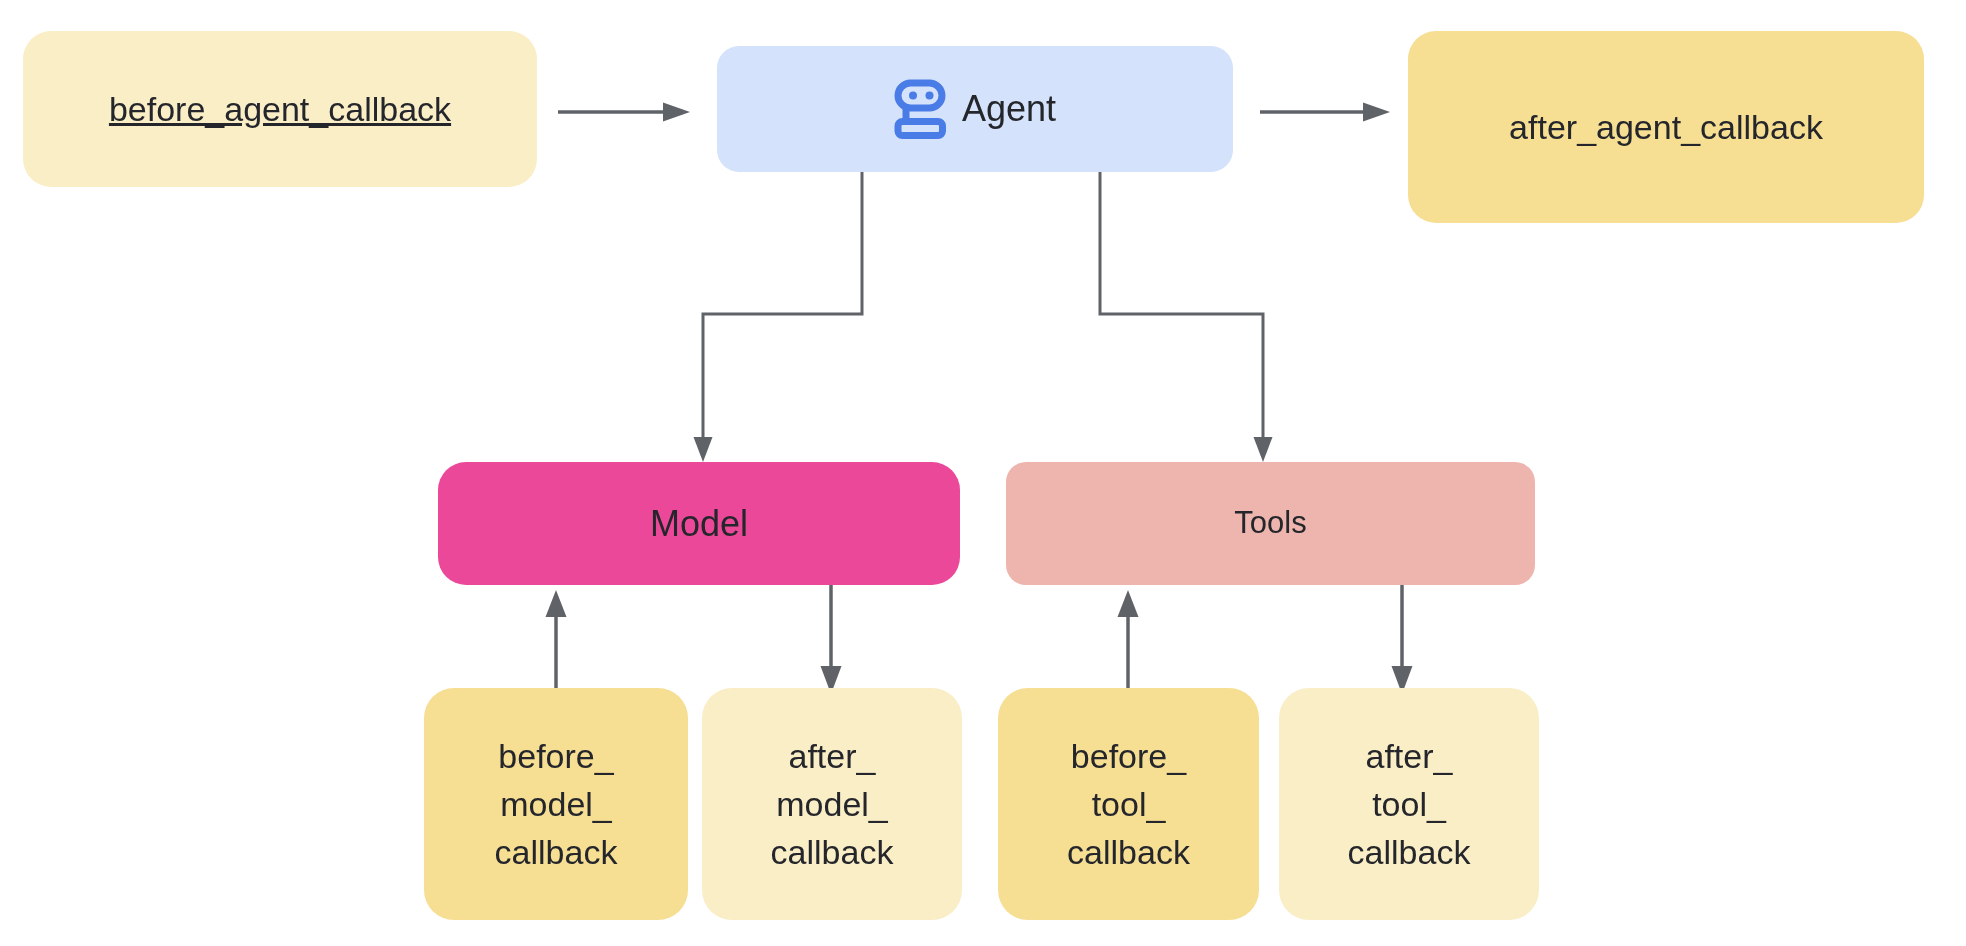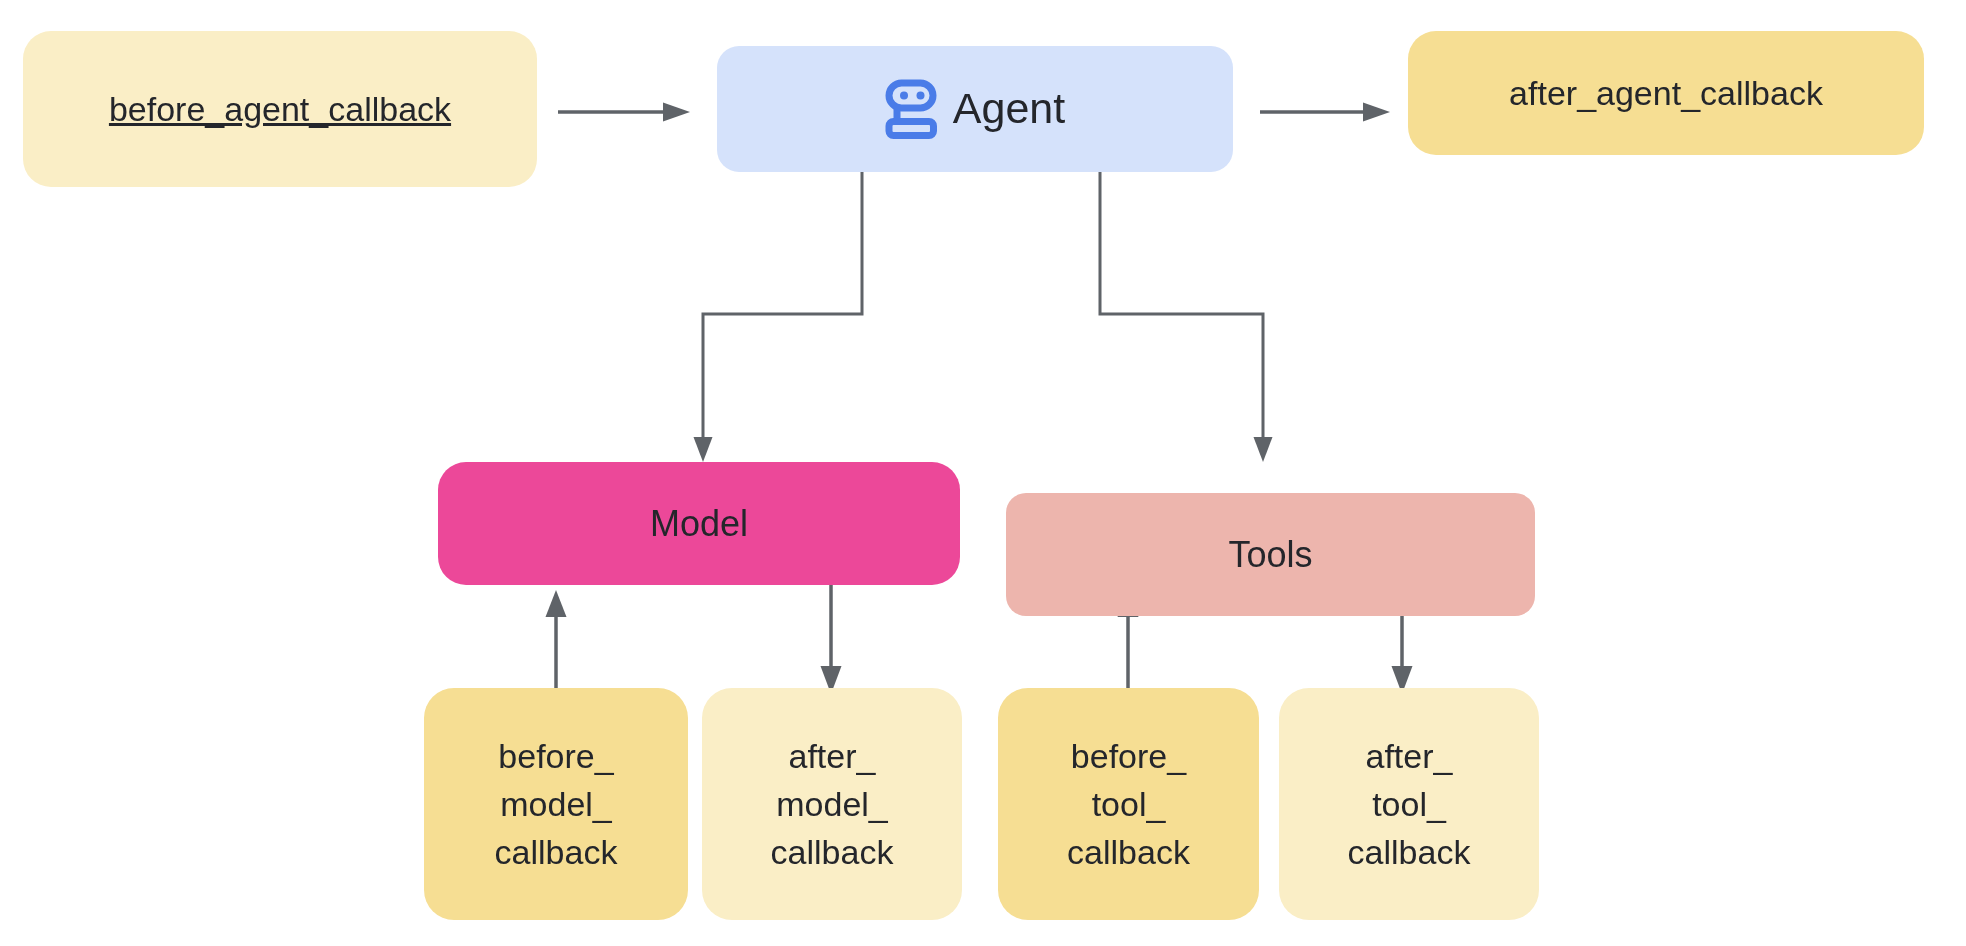--- a/index.html
+++ b/index.html
@@ -34,34 +34,34 @@
   .node .label {
     white-space: pre-line;
     line-height: 1.42;
   }
   .node-before-agent {
     left: 23px; top: 31px; width: 514px; height: 156px;
     background: #FAEEC6; border-radius: 28px; font-size: 34px; text-decoration: underline;
   }
   .node-agent {
     left: 717px; top: 46px; width: 516px; height: 126px;
-    background: #D5E2FB; border-radius: 22px; font-size: 43px;
+    background: #D5E2FB; border-radius: 22px; font-size: 36px;
     gap: 16px;
   }
   .node-after-agent {
-    left: 1408px; top: 31px; width: 516px; height: 124px;
+    left: 1408px; top: 31px; width: 516px; height: 192px;
     background: #F6DE93; border-radius: 28px; font-size: 34px;
   }
   .node-model {
     left: 438px; top: 462px; width: 522px; height: 123px;
     background: #ec4899; border-radius: 28px; font-size: 36px;
   }
   .node-tools {
     left: 1006px; top: 462px; width: 529px; height: 123px;
-    background: #EDB5AD; border-radius: 20px; font-size: 36px; margin-top: 31px;
+    background: #EDB5AD; border-radius: 20px; font-size: 31px;
   }
   .node-before-model {
     left: 424px; top: 688px; width: 264px; height: 232px;
     background: #F6DE93; border-radius: 30px; font-size: 34px;
   }
   .node-after-model {
     left: 702px; top: 688px; width: 260px; height: 232px;
     background: #FAEEC6; border-radius: 30px; font-size: 34px;
   }
   .node-before-tool {

